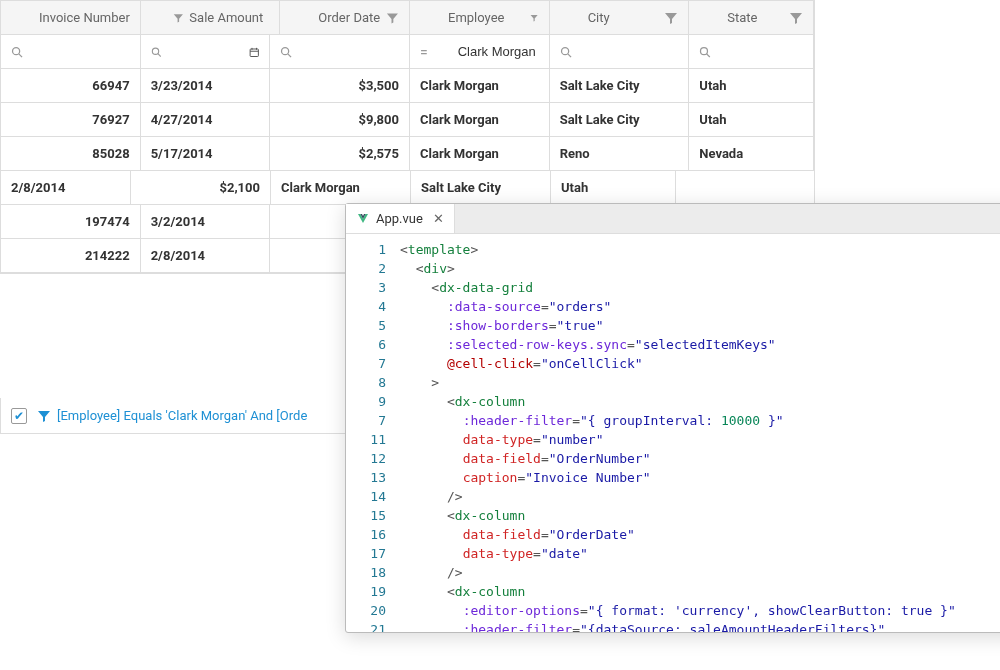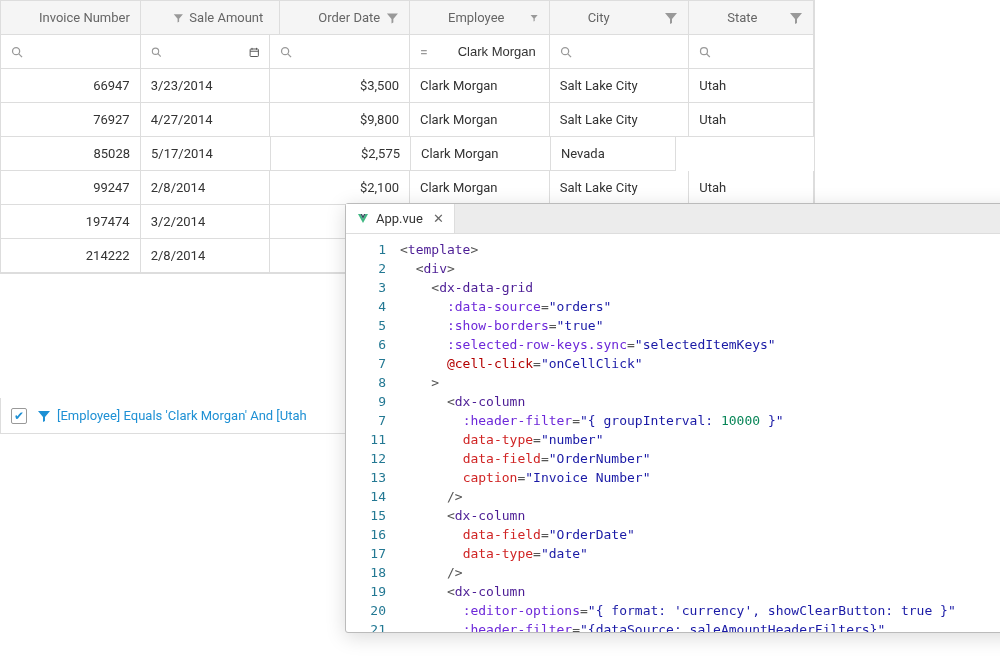--- a/index.html
+++ b/index.html
@@ -40,21 +40,21 @@
   .filter-icon { width: 14px; height: 14px; }
   .search-icon { width: 14px; height: 14px; color:#999; }
   .cal-icon { width:14px; height:14px; color:#555; }
   .hcell .label { flex:1; margin-left:6px; margin-right:6px; }
   .hcell.right-align .label { text-align:right; }
   .fcell input {
     border:none; outline:none; background:transparent;
     font-size:13px; color:#333; width:100%; margin-left:6px;
   }
   .fcell .eq { color:#999; margin-right:4px; font-size:14px;}
-  .dcell { background:#fff; color:#333; }
+  .dcell { background:#fff; color:#333;font-weight:bold; }
   .dcell.num { justify-content:flex-end; }
   .filter-panel {
     border:1px solid #ddd;
     border-top:none;
     width:815px;
     height:36px;
     display:flex;
     align-items:center;
     padding:0 10px;
     position:absolute;
@@ -98,21 +98,21 @@
     font-size:13px; line-height:19px;
     overflow:hidden;
   }
   .gutter {
     width:50px; text-align:right; color:#237893; padding:6px 10px 6px 0;
     user-select:none;
   }
   .gutter div { height:19px; }
   .codebody { padding:6px 0 6px 4px; white-space:pre; }
   .codebody div { height:19px; }
-  .tok-tag { color:#4c1d95; }
+  .tok-tag { color:#15803d; }
   .tok-attr-bind { color:#6d28d9; }
   .tok-attr-plain { color:#d02424; }
   .tok-attr-evt { color:#b30000; }
   .tok-str { color:#1a1aa6; }
   .tok-num { color:#098658; }
   .tok-punc { color:#555; }
 </style>
 </head>
 <body>
 
@@ -234,24 +234,24 @@
         <div class="dcell c2 num">$9,800</div>
         <div class="dcell c3">Clark Morgan</div>
         <div class="dcell c4">Salt Lake City</div>
         <div class="dcell c5">Utah</div>
       </div>
       <div class="row">
         <div class="dcell c0 num">85028</div>
         <div class="dcell c1">5/17/2014</div>
         <div class="dcell c2 num">$2,575</div>
         <div class="dcell c3">Clark Morgan</div>
+        <div class="dcell c4">Reno</div>
         <div class="dcell c5">Nevada</div>
       </div>
       <div class="row">
-        <div class="dcell c0 num">99247</div>
         <div class="dcell c1">2/8/2014</div>
         <div class="dcell c2 num">$2,100</div>
         <div class="dcell c3">Clark Morgan</div>
         <div class="dcell c4">Salt Lake City</div>
         <div class="dcell c5">Utah</div>
       </div>
       <div class="row">
         <div class="dcell c0 num">197474</div>
         <div class="dcell c1">3/2/2014</div>
         <div class="dcell c2 num"></div>
@@ -270,21 +270,21 @@
     </div>
 </div>
 
 <div class="filter-panel">
   <span class="checkbox">
     <span class="checkmark">✔</span>
   </span>
   <svg class="funnel" viewBox="0 0 14 14">
       <use href="#funnel"></use>
     </svg>
-  <span class="txt">[Employee] Equals 'Clark Morgan' And [Utah</span>
+  <span class="txt">[Employee] Equals 'Clark Morgan' And [Orde</span>
 </div>
 
 <div class="editor">
   <div class="tabbar">
     <div class="tab">
       <svg class="vue-icon" viewBox="0 0 14 14">
           <use href="#vue"></use>
         </svg>
       <span>App.vue</span>
       <span class="tabclose">✕</span>

